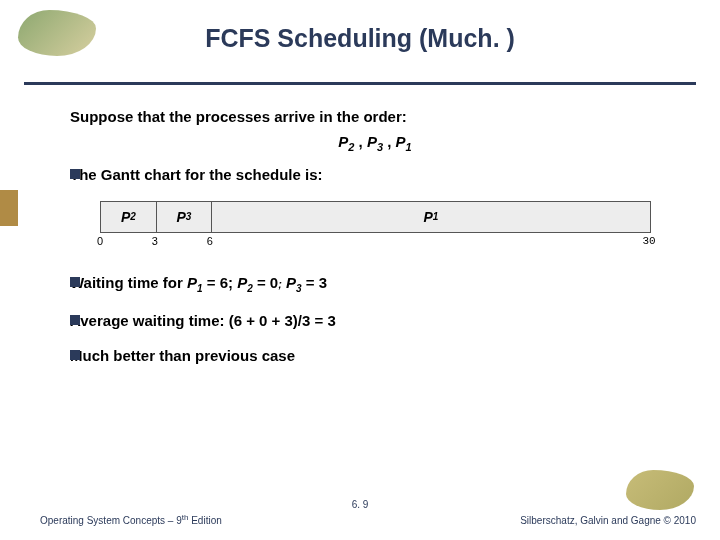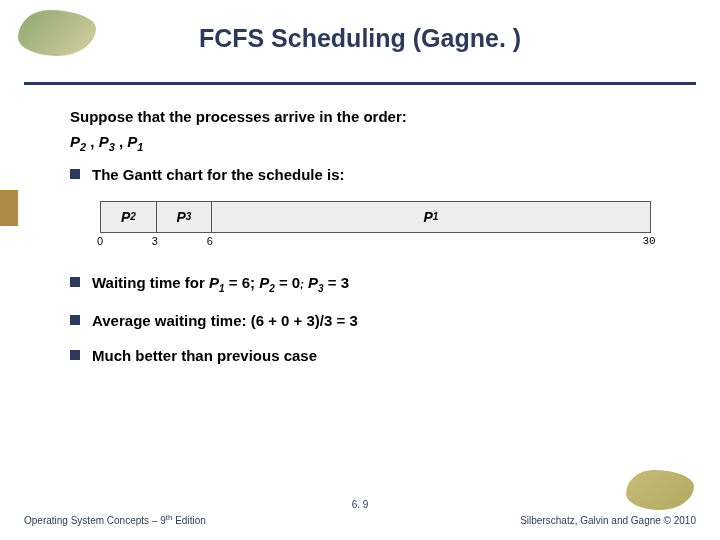--- a/index.html
+++ b/index.html
@@ -54,35 +54,34 @@
     top: 108px;
     left: 70px;
     right: 40px;
   }
   .line {
     font-size: 15px;
     font-weight: bold;
     margin-bottom: 8px;
   }
   .centered {
-    text-align: left;
+    text-align: center;
     font-size: 15px;
     font-weight: bold;
     margin: 8px 0 12px 0;
   }
   .centered .p  { font-style: italic; }
   .centered sub { font-size: 11px; font-style: italic; }
   ul.bullets {
     list-style: none;
     padding: 0;
     margin: 0;
   }
   ul.bullets > li {
     position: relative;
-    padding-left: 22px;
     font-size: 15px;
     font-weight: bold;
     margin: 0 0 16px 0;
     line-height: 1.3;
   }
   ul.bullets > li::before {
     content: "";
     position: absolute;
     left: 0;
     top: 4px;
@@ -131,21 +130,21 @@
     transform: translateX(-50%);
   }
   .footer {
     position: absolute;
     bottom: 14px;
     left: 24px;
     right: 24px;
     font-size: 10px;
     color: #2b3a5a;
   }
-  .footer-left  { position: absolute; left: 0; bottom: 0; margin-top: 7px; }
+  .footer-left  { position: absolute; left: 16px; bottom: 0; margin-top: 7px; }
   .footer-center{ position: absolute; left: 50%; bottom: 16px; transform: translateX(-50%); }
   .footer-right { position: absolute; right: 0; bottom: 0; }
   
   .dino {
     position: absolute;
     border-radius: 40% 60% 50% 50% / 60% 40% 60% 40%;
   }
   .dino-tl {
     left: 18px; top: 10px; width: 78px; height: 46px;
     background: linear-gradient(135deg,#8da870,#d7cfa0);
@@ -158,21 +157,21 @@
   sup { font-size: 8px; }
 </style>
 </head>
 <body>
 
 <div class="slide">
 
   <div class="dino dino-tl"></div>
 
   <div class="header-area">
-    <div class="title">FCFS Scheduling (Gagne. )</div>
+    <div class="title">FCFS Scheduling (Much. )</div>
     <div class="title-underline"></div>
   </div>
 
   <div class="accent-rail"></div>
 
   <div class="content">
 
     <div class="line">Suppose that the processes arrive in the order:</div>
 
     <div class="centered">

